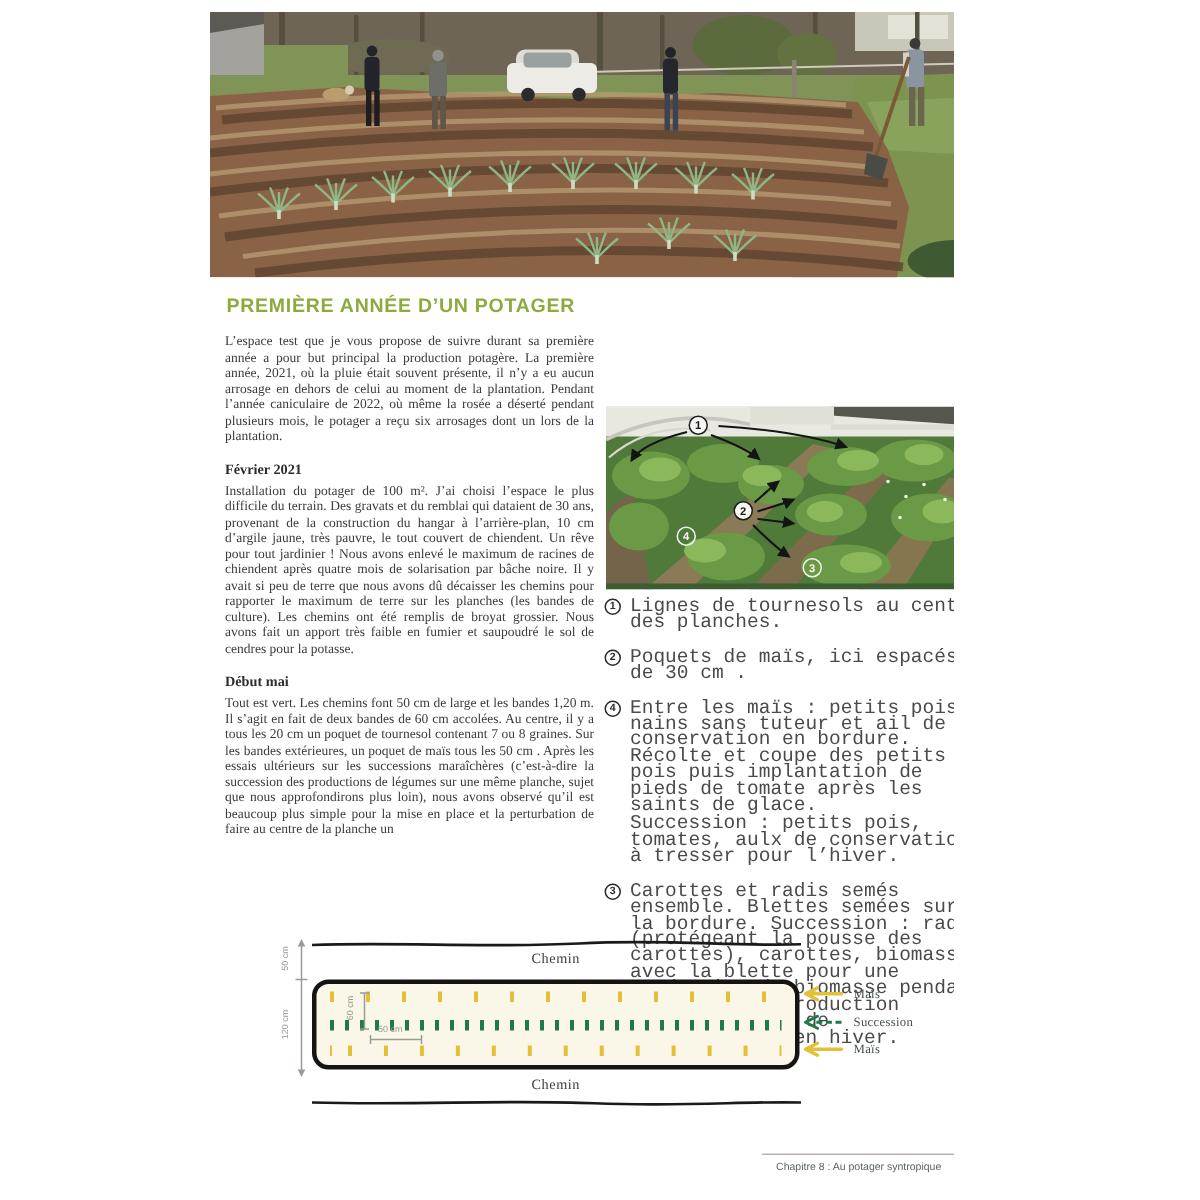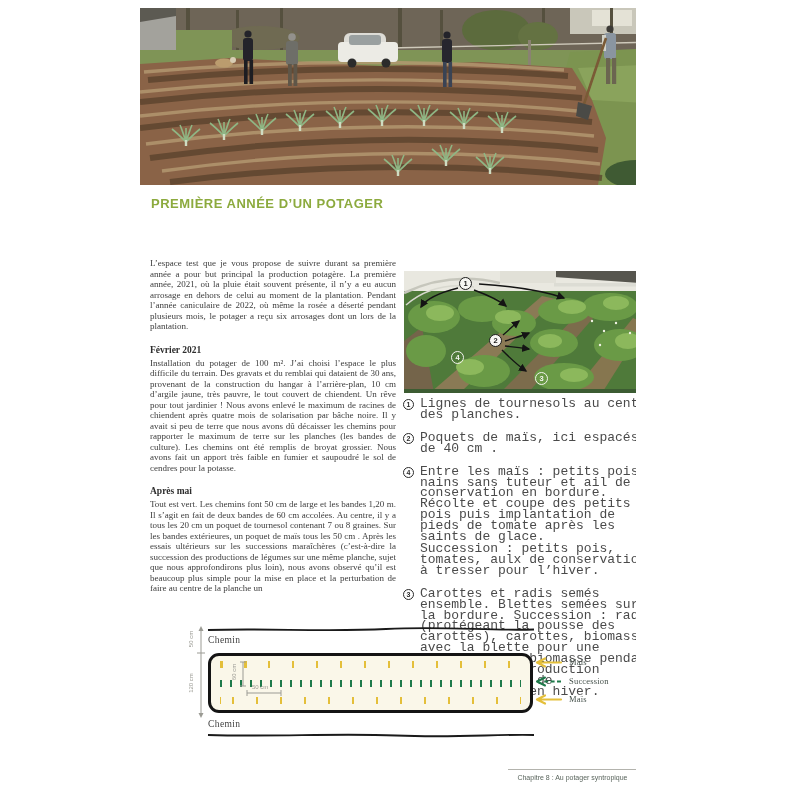--- a/index.html
+++ b/index.html
@@ -15,21 +15,21 @@
   .photo svg { display:block; }
 
   
   .page-title {
     position:absolute; left:151px; top:196px;
     font-family:"Liberation Sans", sans-serif; font-weight:bold;
     font-size:13px; letter-spacing:.5px; color:#8caa3e;
   }
 
   
-  .col { position:absolute; width:246px;margin-top:36px; }
+  .col { position:absolute; width:246px; }
   .col p.body {
     font-size:9px; line-height:10.5px; text-align:justify; color:#3c3c3c;
   }
   .subhead {
     font-family:Liberation Serif, serif; font-weight:bold;
     font-size:9.5px; color:#2d2d2d; margin:13px 0 3px 0;
   }
 
   
   .callouts { position:absolute; left:403px; top:399px; width:252px; }
@@ -50,21 +50,21 @@
     position:absolute; width:13px; height:13px; border-radius:50%;
     font:bold 7.5px/12px "Liberation Sans", sans-serif; text-align:center;
   }
   .marker.dark { background:#f6f6f2; border:1.2px solid #1c1c1c; color:#1c1c1c; }
   .marker.light { background:transparent; border:1.4px solid #f2f2ee; color:#f6f6f2; }
 
   
   .diagram { position:absolute; left:190px; top:616px; width:470px; height:132px; }
   .chemin {
     position:absolute; font-size:9.5px; letter-spacing:.4px; color:#3e3e3e;
-    width:325px; left:18px; text-align:left;
+    width:325px; left:18px; text-align:center;
   }
   .bed {
     position:absolute; left:18px; top:37px; width:325px; height:60px;
     background:#faf7e9; border:3px solid #141414; border-radius:11px;
   }
   .crop-row { position:absolute; left:30px; width:301px; height:7px; }
   .row-mais   { background:repeating-linear-gradient(90deg,#e4bf3a 0 2.5px,transparent 2.5px 24px); }
   .row-tour   { background:repeating-linear-gradient(90deg,#1e7a4a 0 2.5px,transparent 2.5px 10px); }
   .dim {
     position:absolute; font-family:"Liberation Sans", sans-serif;
@@ -190,21 +190,21 @@
       </g>
     </svg>
   </div>
 
   <div class="page-title">PREMIÈRE ANNÉE D’UN POTAGER</div>
 
   <div class="col" style="left:150px; top:222px;">
     <p class="body">L’espace test que je vous propose de suivre durant sa première année a pour but principal la production potagère. La première année, 2021, où la pluie était souvent présente, il n’y a eu aucun arrosage en dehors de celui au moment de la plantation. Pendant l’année caniculaire de 2022, où même la rosée a déserté pendant plusieurs mois, le potager a reçu six arrosages dont un lors de la plantation.</p>
     <div class="subhead">Février 2021</div>
     <p class="body">Installation du potager de 100 m². J’ai choisi l’espace le plus difficile du terrain. Des gravats et du remblai qui dataient de 30 ans, provenant de la construction du hangar à l’arrière-plan, 10 cm d’argile jaune, très pauvre, le tout couvert de chiendent. Un rêve pour tout jardinier ! Nous avons enlevé le maximum de racines de chiendent après quatre mois de solarisation par bâche noire. Il y avait si peu de terre que nous avons dû décaisser les chemins pour rapporter le maximum de terre sur les planches (les bandes de culture). Les chemins ont été remplis de broyat grossier. Nous avons fait un apport très faible en fumier et saupoudré le sol de cendres pour la potasse.</p>
-    <div class="subhead">Après mai</div>
+    <div class="subhead">Début mai</div>
     <p class="body">Tout est vert. Les chemins font 50 cm de large et les bandes 1,20 m. Il s’agit en fait de deux bandes de 60 cm accolées. Au centre, il y a tous les 20 cm un poquet de tournesol contenant 7 ou 8 graines. Sur les bandes extérieures, un poquet de maïs tous les 50 cm . Après les essais ultérieurs sur les successions maraîchères (c’est-à-dire la succession des productions de légumes sur une même planche, sujet que nous approfondirons plus loin), nous avons observé qu’il est beaucoup plus simple pour la mise en place et la perturbation de faire au centre de la planche un</p>
   </div>
 
 
   <div class="photo" style="left:404px; top:271px; width:248px; height:122px;">
     <svg width="248" height="122" viewBox="0 0 248 122">
       <rect x="0" y="0" width="248" height="122" fill="#4f7a3a"></rect>
 
       <rect x="0" y="0" width="248" height="20" fill="#e9e8e0"></rect>
       <path d="M0,22 Q46,0 96,12" fill="none" stroke="#c6c6bc" stroke-width="2.5"></path>
@@ -275,21 +275,21 @@
   <div class="callouts">
     <div class="callout">
       <div class="co-num">1</div>
       <div class="co-text">
           <p>Lignes de tournesols au centre des planches.</p>
         </div>
     </div>
     <div class="callout">
       <div class="co-num">2</div>
       <div class="co-text">
-          <p>Poquets de maïs, ici espacés de 40 cm .</p>
+          <p>Poquets de maïs, ici espacés de 30 cm .</p>
         </div>
     </div>
     <div class="callout">
       <div class="co-num">4</div>
       <div class="co-text">
         <p>Entre les maïs : petits pois nains sans tuteur et ail de conservation en bordure. Récolte et coupe des petits pois puis implantation de pieds de tomate après les saints de glace.</p>
         <p>Succession : petits pois, tomates, aulx de conservation à tresser pour l’hiver.</p>
       </div>
     </div>
     <div class="callout">

